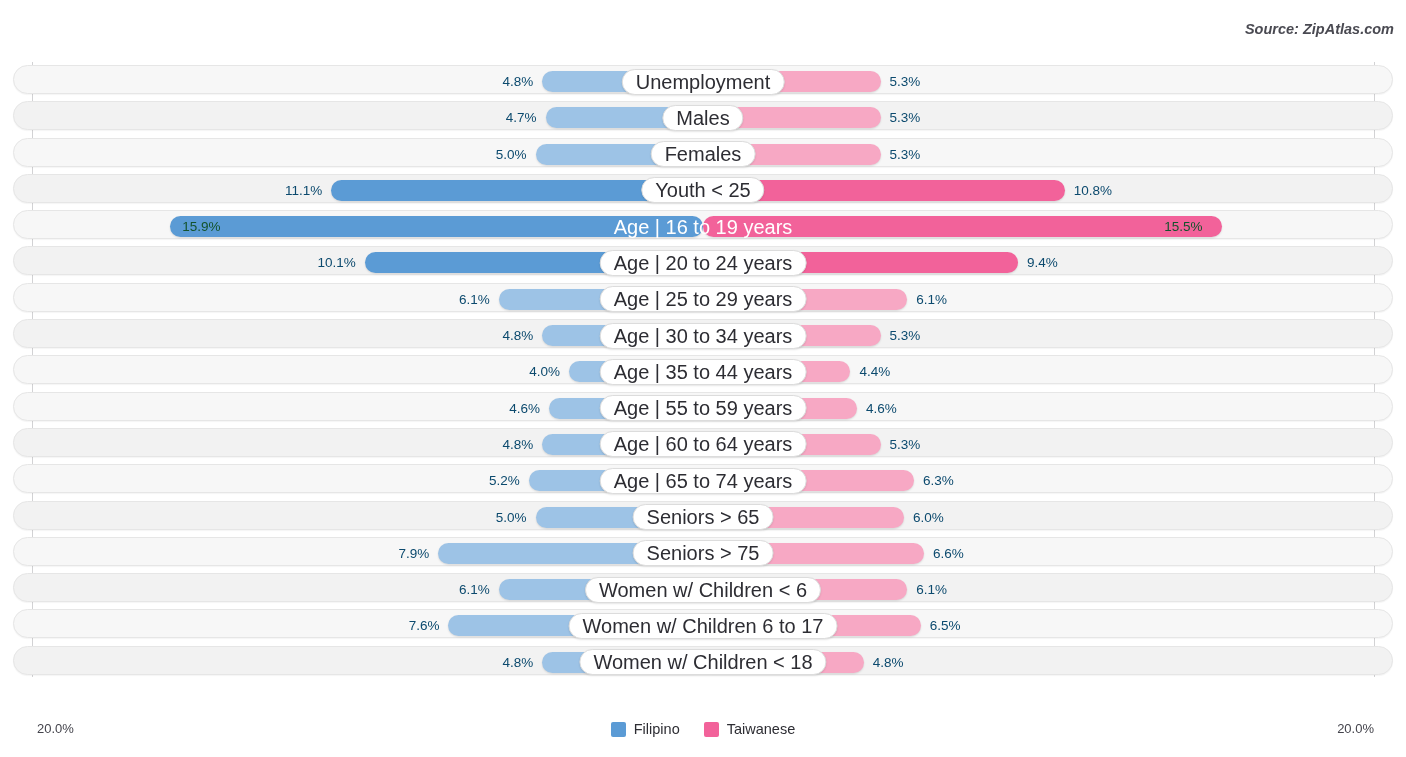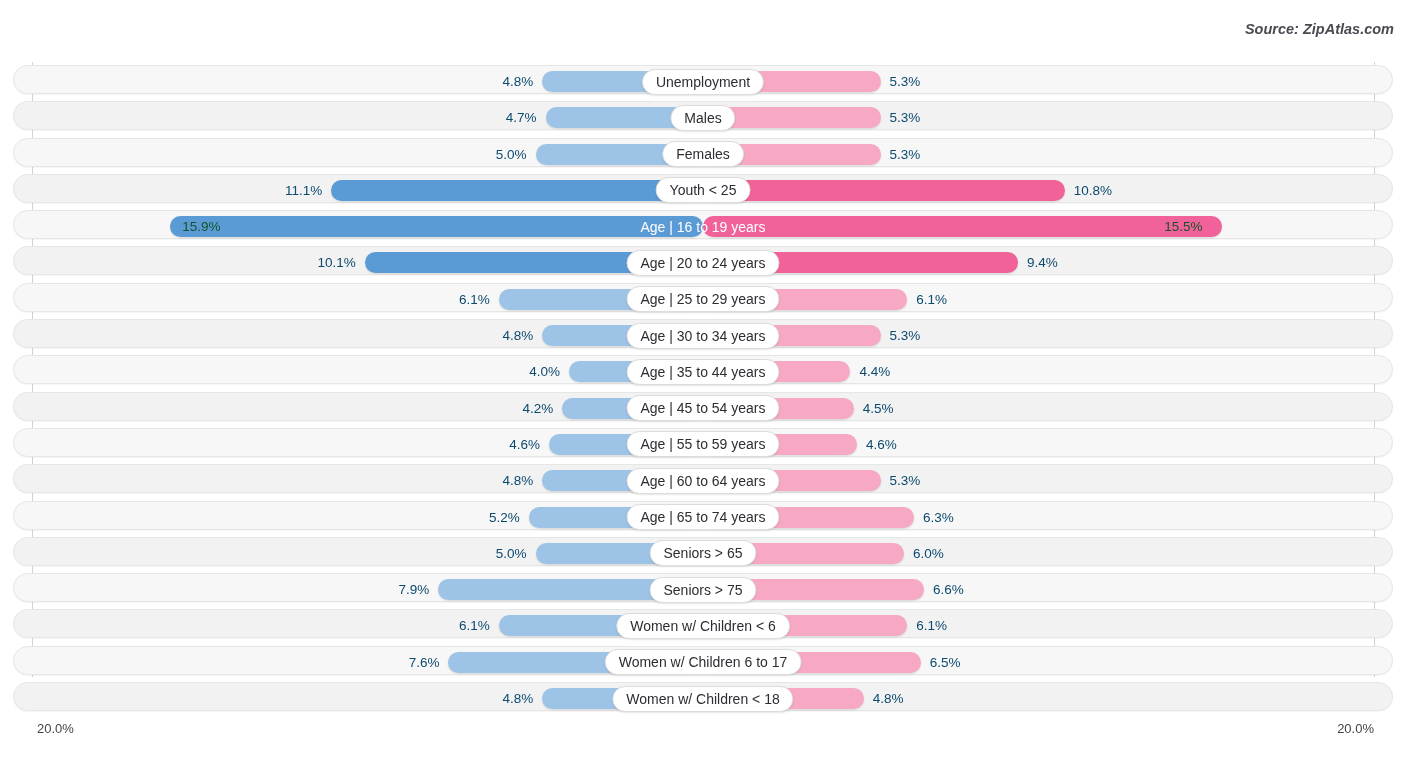--- a/index.html
+++ b/index.html
@@ -110,21 +110,21 @@
     position: absolute;
     left: 50%;
     top: 6.5px;
     transform: translateX(-50%);
     height: 26px;
     line-height: 24px;
     padding: 0 13px;
     background: #ffffff;
     border: 1px solid #dcdcdc;
     border-radius: 14px;
-    font-size: 14px;
+    font-size: 20px;
     color: #2d2d33;
     white-space: nowrap;
     box-shadow: 0 1px 2px rgba(0,0,0,0.10);
     z-index: 5;
   }
   .pill.on-bar {
     background: transparent;
     border-color: transparent;
     box-shadow: none;
     color: #ffffff;
@@ -243,28 +243,20 @@
           <div class="pill">Age | 30 to 34 years</div>
         </div>
         <div class="row">
           <div class="track"></div>
           <div class="bar left blue" style="width: 134px;"></div>
           <div class="bar right pink" style="width: 147.4px;"></div>
           <div class="val left" style="right: 846px; left: auto; width: auto; text-align: left;">4.0%</div>
           <div class="val right" style="left: 859.4px;">4.4%</div>
           <div class="pill">Age | 35 to 44 years</div>
         </div>
-        <div class="row alt">
-          <div class="track"></div>
-          <div class="bar left blue" style="width: 140.7px;"></div>
-          <div class="bar right pink" style="width: 150.75px;"></div>
-          <div class="val left" style="right: 852.7px; left: auto; width: auto; text-align: right;">4.2%</div>
-          <div class="val right" style="left: 862.75px;">4.5%</div>
-          <div class="pill">Age | 45 to 54 years</div>
-        </div>
         <div class="row">
           <div class="track"></div>
           <div class="bar left blue" style="width: 154.1px;"></div>
           <div class="bar right pink" style="width: 154.1px;"></div>
           <div class="val left" style="right: 866.1px; left: auto; width: auto; text-align: right;">4.6%</div>
           <div class="val right" style="left: 866.1px;">4.6%</div>
           <div class="pill">Age | 55 to 59 years</div>
         </div>
         <div class="row alt">
           <div class="track"></div>
@@ -321,14 +313,24 @@
           <div class="val left" style="right: 872.8px; left: auto; width: auto; text-align: right;">4.8%</div>
           <div class="val right" style="left: 872.8px;">4.8%</div>
           <div class="pill">Women w/ Children &lt; 18</div>
         </div>
       </div>
   </div>
 
   <div class="footer">
     <div class="axis-max left">20.0%</div>
     <div class="axis-max right">20.0%</div>
+    <div class="legend">
+      <div class="legend-item">
+        <span class="swatch blue"></span>
+        <span>Filipino</span>
+      </div>
+      <div class="legend-item">
+        <span class="swatch pink"></span>
+        <span>Taiwanese</span>
+      </div>
+    </div>
   </div>
 </div>
 
 </body></html>

